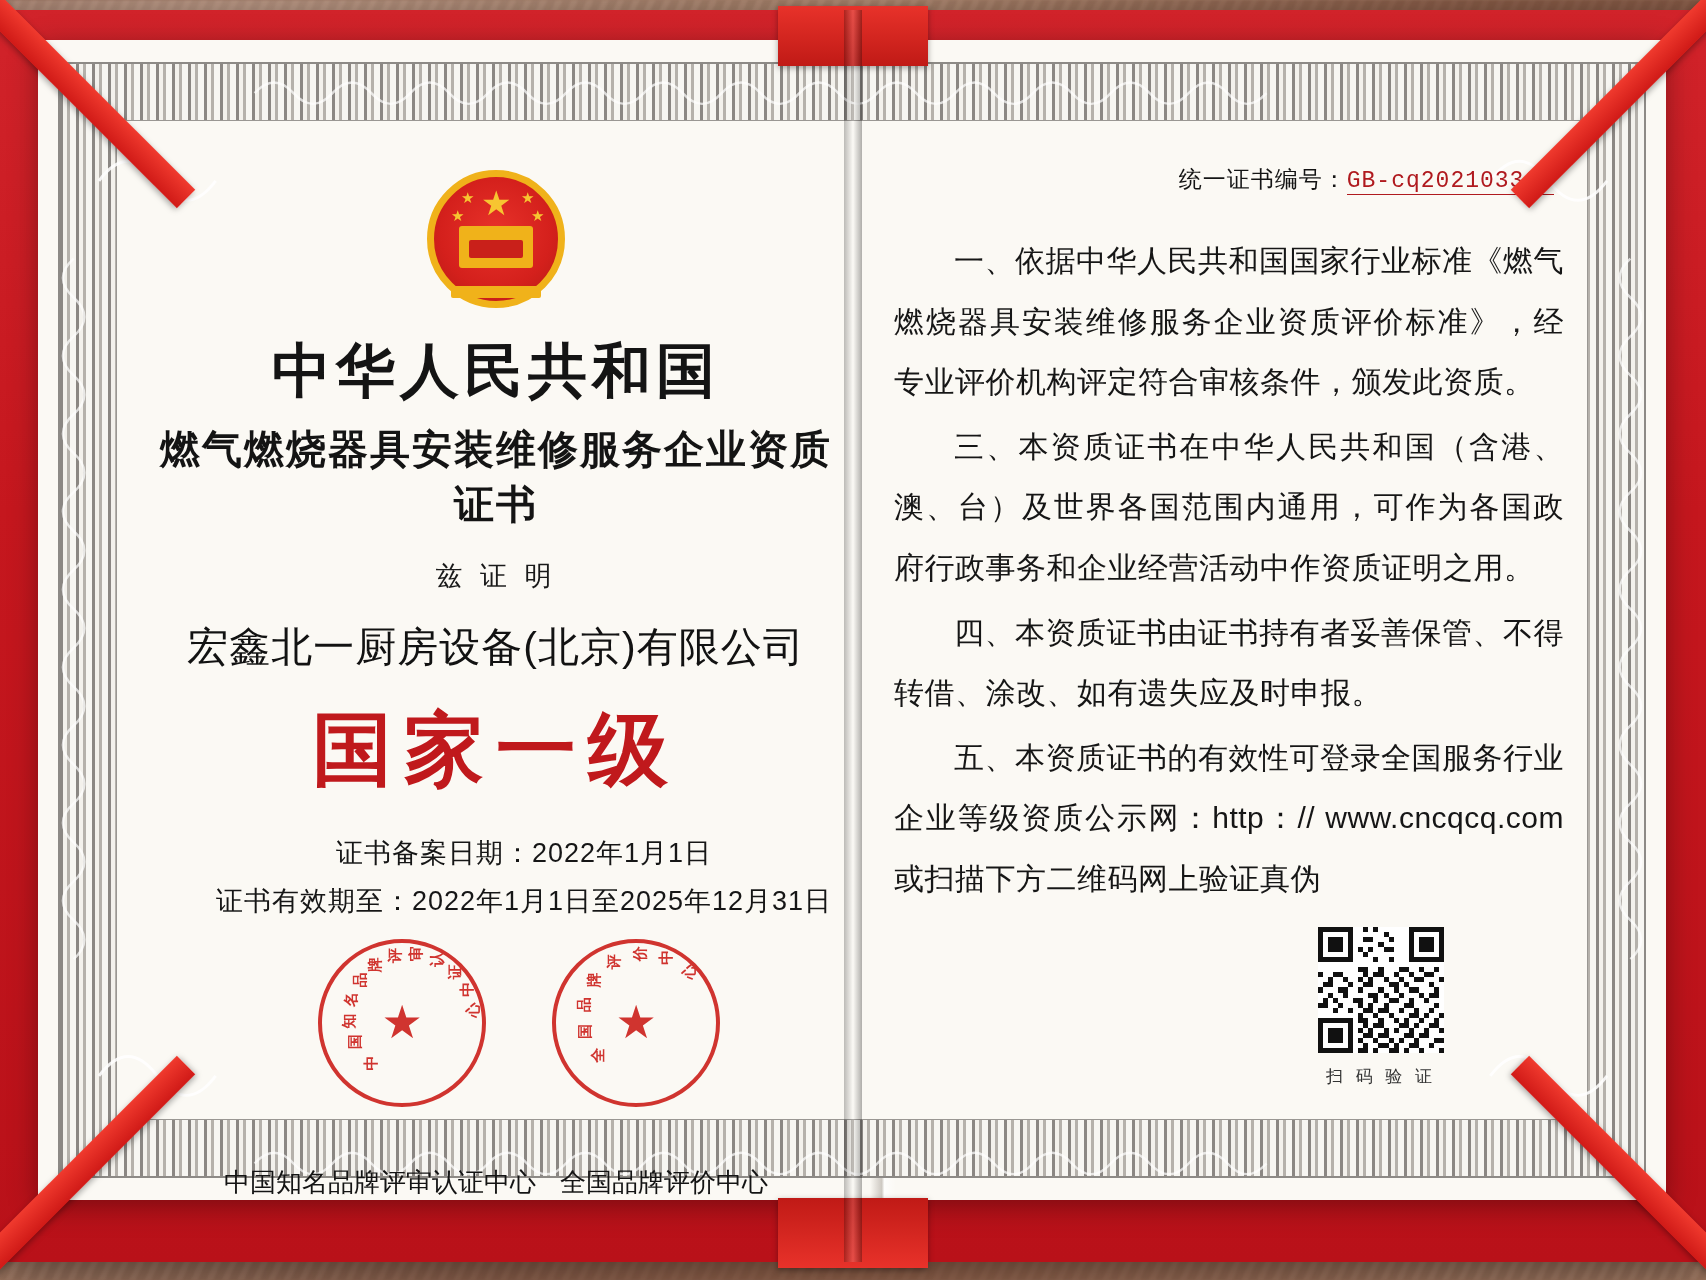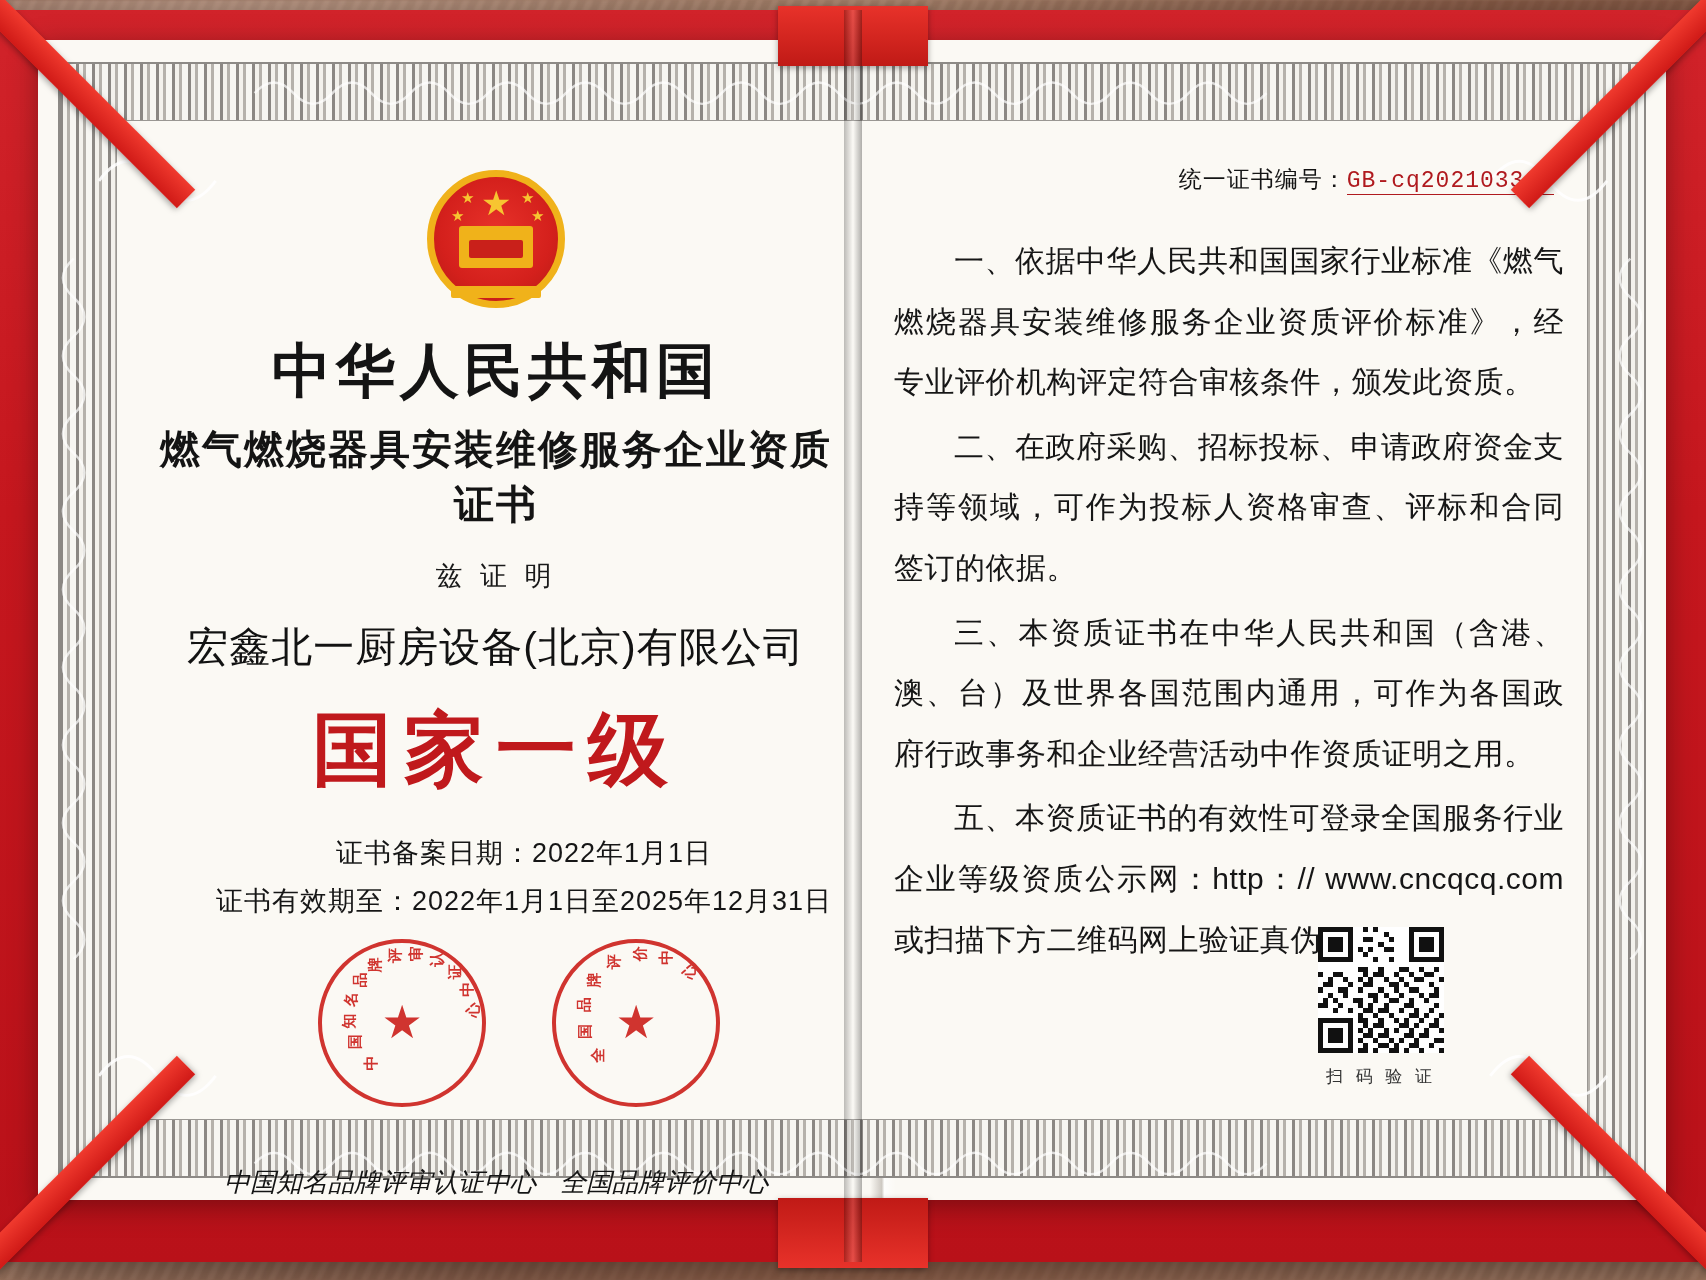--- a/index.html
+++ b/index.html
@@ -252,21 +252,20 @@
     transform-origin: 0 0;
     white-space: nowrap;
   }
   .seal-labels {
     margin-top: 84px;
     display:flex;
     justify-content:center;
     gap: 24px;
     font-size: 26px;
     color: #141414;
-    font-style: italic;
   }
 
   
   .cert-no {
     text-align: right;
     font-size: 23px;
     color: #141414;
     letter-spacing: 1px;
     margin-bottom: 36px;
     padding-right: 10px;
@@ -415,22 +414,22 @@
             </div>
           </div>
 
           <div class="right-col">
             <div class="cert-no">
               <span>统一证书编号：</span><span class="num">GB-cq202103365</span>
             </div>
 
 
             <div class="para">一、依据中华人民共和国国家行业标准《燃气燃烧器具安装维修服务企业资质评价标准》，经专业评价机构评定符合审核条件，颁发此资质。</div>
-            <div class="para">二、在政府采购、招标投标、申请政府资金支持等领域，可作为投标人资格审查、评标和合同签订的依据。</div>
             <div class="para">三、本资质证书在中华人民共和国（含港、澳、台）及世界各国范围内通用，可作为各国政府行政事务和企业经营活动中作资质证明之用。</div>
+            <div class="para">四、本资质证书由证书持有者妥善保管、不得转借、涂改、如有遗失应及时申报。</div>
             <div class="para">五、本资质证书的有效性可登录全国服务行业企业等级资质公示网：http：// www.cncqcq.com或扫描下方二维码网上验证真伪</div>
 
             <div class="qr-wrap">
               <svg class="qr" viewBox="0 0 25 25" shape-rendering="crispEdges">
                 <rect width="25" height="25" fill="#ffffff"></rect>
                 <g fill="#111111">
                   <rect x="0" y="0" width="7" height="1"></rect>
                     <rect x="0" y="6" width="7" height="1"></rect>
                   <rect x="0" y="0" width="1" height="7"></rect>
                     <rect x="6" y="0" width="1" height="7"></rect>

